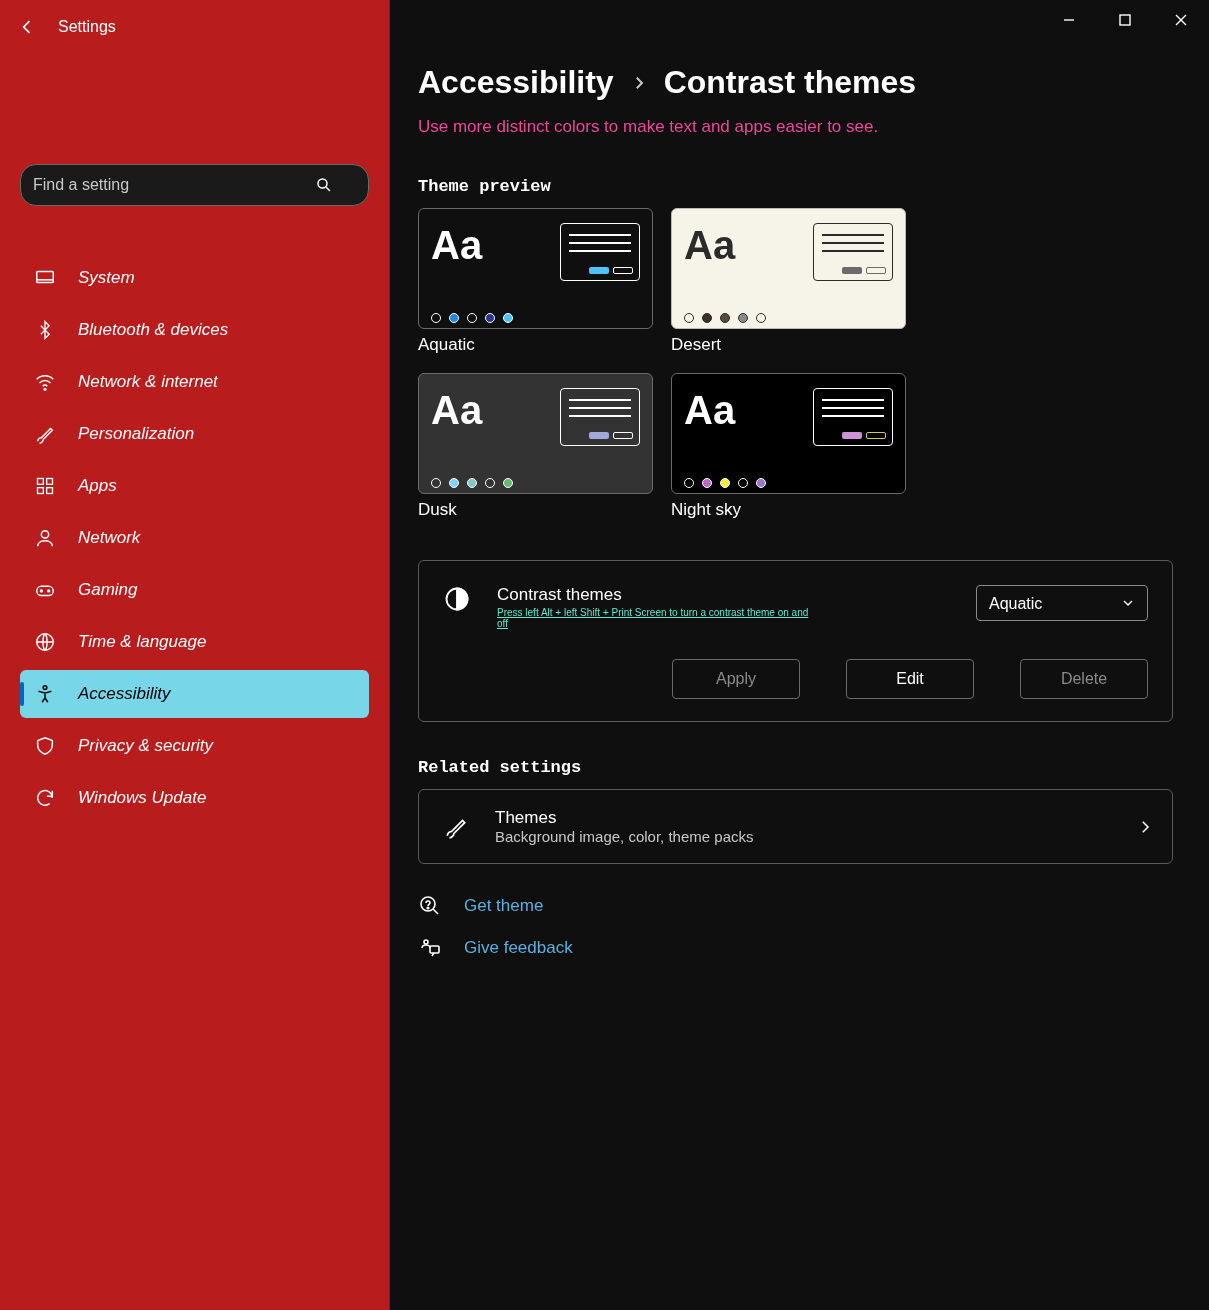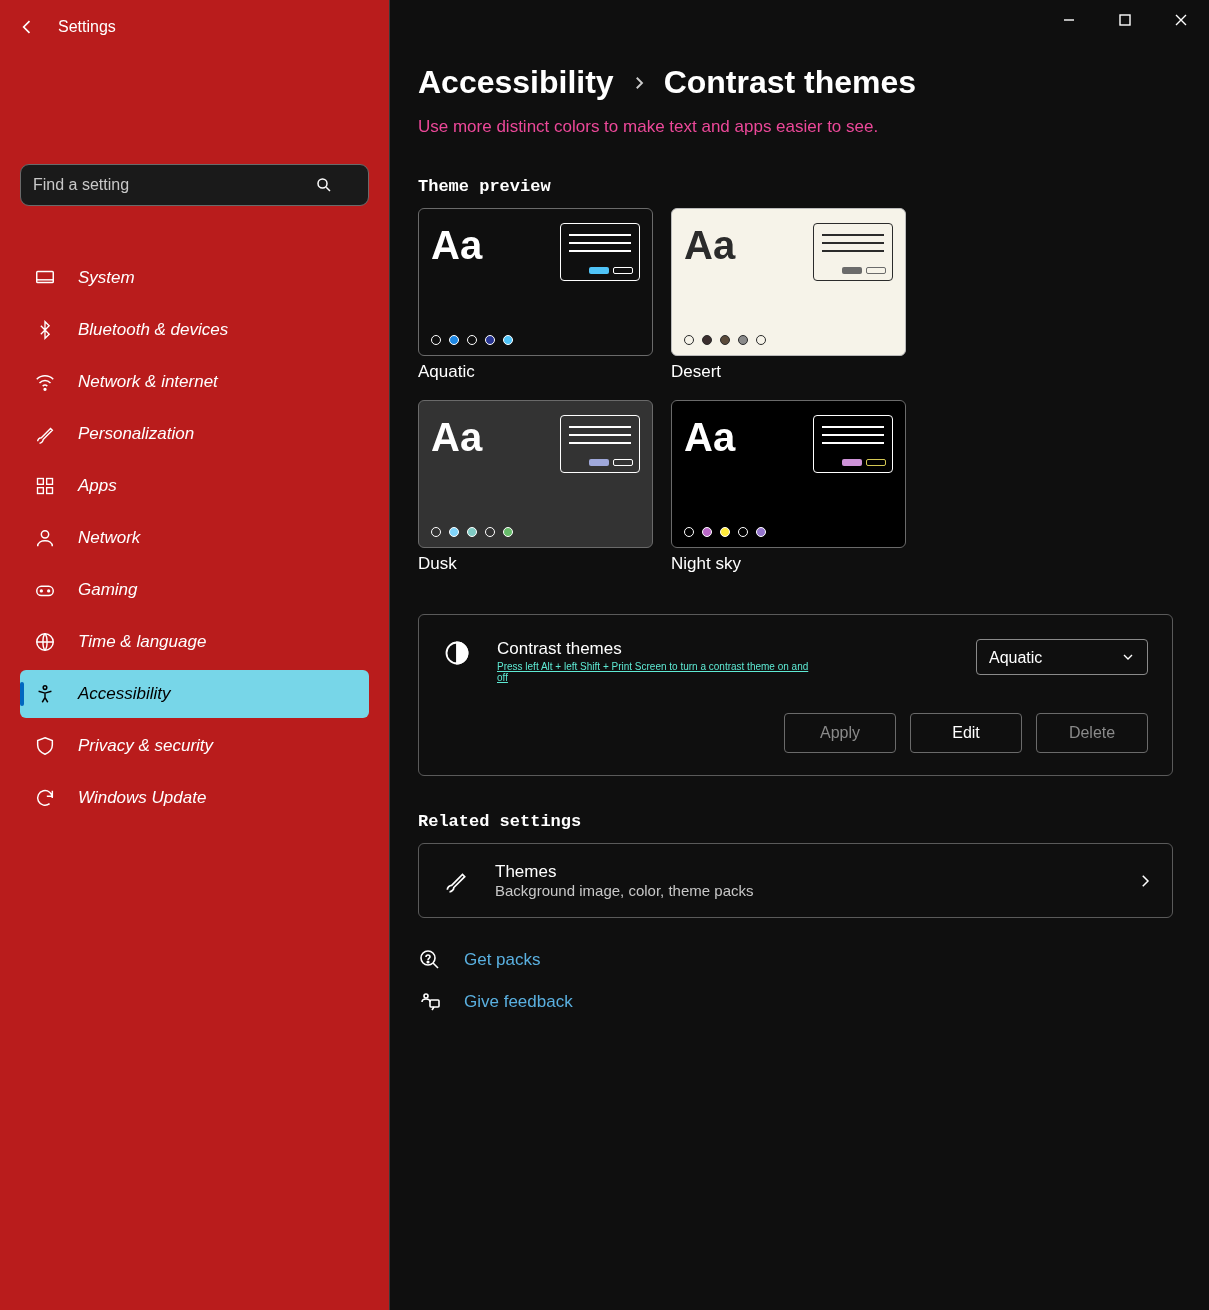--- a/index.html
+++ b/index.html
@@ -27,21 +27,21 @@
   padding:8px 4px 16px 4px;
   margin-left:-8px;
 }
 .back-arrow { width:20px; height:20px; color:#fff; }
 .app-title { font-size:16px; }
 .search-wrap { margin-top:110px; margin-bottom:30px; }
 .search {
   width:100%; height:42px;
   background:#1a1a1a;
   border:1px solid #6a6a6a;
-  border-radius:9px;
+  border-radius:16px;
   padding:0 44px 0 12px;
   color:#fff;
   font-size:16px;
 }
 .search::placeholder { color:#c8c8c8; }
 .search-icon { position:relative; left:-36px; top:-30px; float:right; width:18px; height:18px; color:#fff; pointer-events:none; }
 .navlist { display:flex; flex-direction:column; gap:4px; }
 .navitem {
   display:flex; align-items:center; gap:22px;
   height:48px; padding:0 14px;
@@ -64,21 +64,21 @@
 .titlebtn { width:56px; height:40px; display:flex; align-items:center; justify-content:center; cursor:pointer; }
 .content { padding:24px 36px 0 28px; overflow:auto; }
 .crumb { font-size:32px; font-weight:600; display:flex; align-items:center; gap:16px; margin-bottom:16px; }
 .crumb .parent { font-weight:600; }
 .crumb .chev { font-size:22px; color:#ccc; }
 .subtext { font-size:17px; color:#ec4899; margin-bottom:40px; }
 .section-label { font-size:17px; font-weight:600; margin-bottom:12px;font-family:Liberation Mono, monospace; }
 .previews { display:grid; grid-template-columns: 235px 235px; gap:18px 18px; margin-bottom:40px; }
 .preview-card {
   border:1px solid #6a6a6a; border-radius:6px;
-  width:235px; height:148px;
+  width:235px; height:121px;
   padding:14px 12px 10px 12px;
   display:flex; flex-direction:column; justify-content:space-between;
   cursor:pointer;
   gap:32px;
 }
 .preview-card.light { background:#f6f3e9; color:#2b2b2b; border-color:#bbb; }
 .preview-card.dusk { background:#333333; }
 .preview-inner { display:flex; justify-content:space-between; align-items:flex-start; }
 .aa { font-size:40px; font-weight:600; }
 .mini { width:80px; height:58px; border:1px solid currentColor; border-radius:4px; position:relative; }
@@ -102,22 +102,22 @@
 .panel-desc { font-size:10px; color:#5eead4; margin-top:2px; max-width:320px;text-decoration:underline; }
 .select {
   width:172px; height:36px; border:1px solid #8a8a8a; border-radius:4px;
   background:transparent; color:#fff; padding:0 36px 0 12px; font-size:16px;
   appearance:none; cursor:pointer; position:relative;
 }
 .select-wrap { position:relative; }
 .select-chev { position:absolute; right:12px; top:10px; pointer-events:none; }
 .btnrow { display:flex; justify-content:flex-end; gap:14px; margin-top:30px; }
 .btn {
-  width:112px; height:40px; border:1px solid #6a6a6a; border-radius:4px;
-  background:transparent; color:#fff; font-size:16px; cursor:pointer;
+  width:128px; height:40px; border:1px solid #6a6a6a; border-radius:4px;
+  background:transparent; color:#fff; font-size:16px; cursor:pointer;margin-left:32px;
 }
 .btn.dim { color:#8a8a8a; }
 .related-item {
   border:1px solid #5a5a5a; border-radius:6px;
   display:flex; align-items:center; gap:26px;
   padding:18px 18px 18px 24px; cursor:pointer;
   margin-bottom:30px;
 }
 .related-text { flex:1; }
 .related-title { font-size:17px; }
@@ -424,21 +424,21 @@
     <div class="links">
       <div class="linkrow">
         <span>
             <svg width="24" height="24" viewBox="0 0 24 24" fill="none" stroke="#fff" stroke-width="1.6">
               <circle cx="10" cy="10" r="7"></circle>
               <path d="M8 9a2 2 0 114 0c0 1-2 1.5-2 3"></path>
               <circle cx="10" cy="14" r=".8" fill="#fff"></circle>
               <path d="M15 15l5 5"></path>
             </svg>
           </span>
-        <span class="linktext">Get packs</span>
+        <span class="linktext">Get theme</span>
       </div>
       <div class="linkrow">
         <span>
             <svg width="24" height="24" viewBox="0 0 24 24" fill="none" stroke="#fff" stroke-width="1.6">
               <circle cx="8" cy="6" r="2"></circle>
               <path d="M4 12c0-2 2-3 4-3s4 1 4 3"></path>
               <rect x="12" y="10" width="9" height="7" rx="1"></rect>
               <path d="M14 20l2-3"></path>
             </svg>
           </span>

